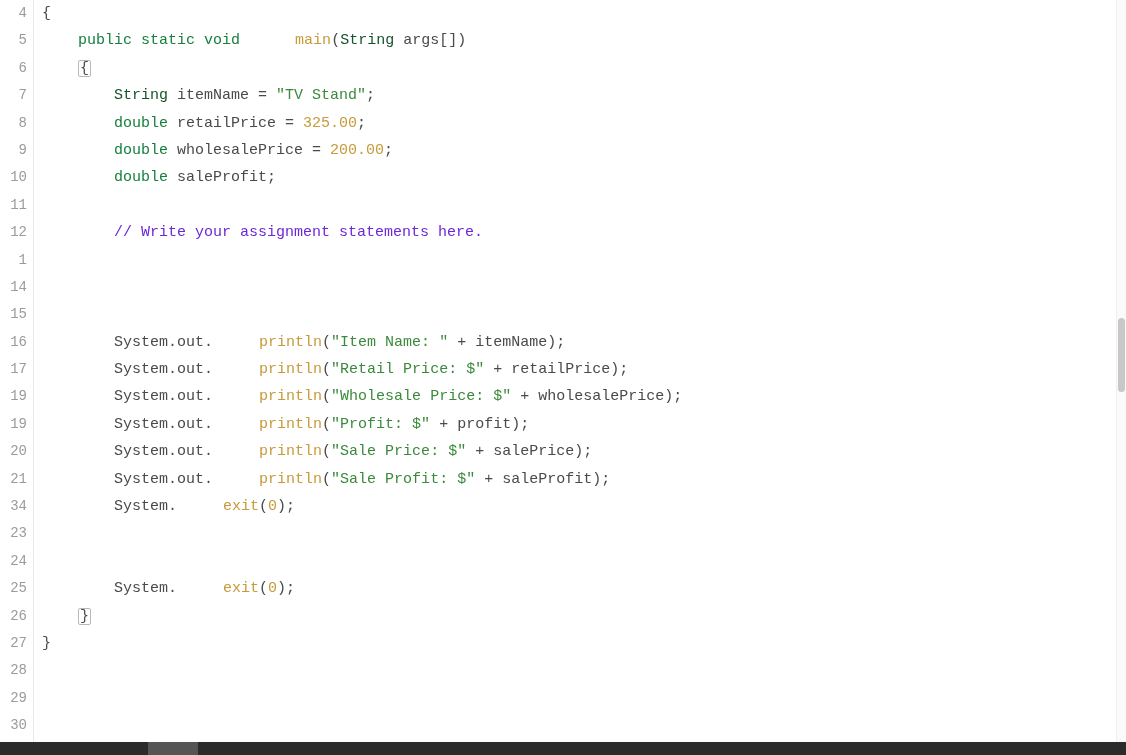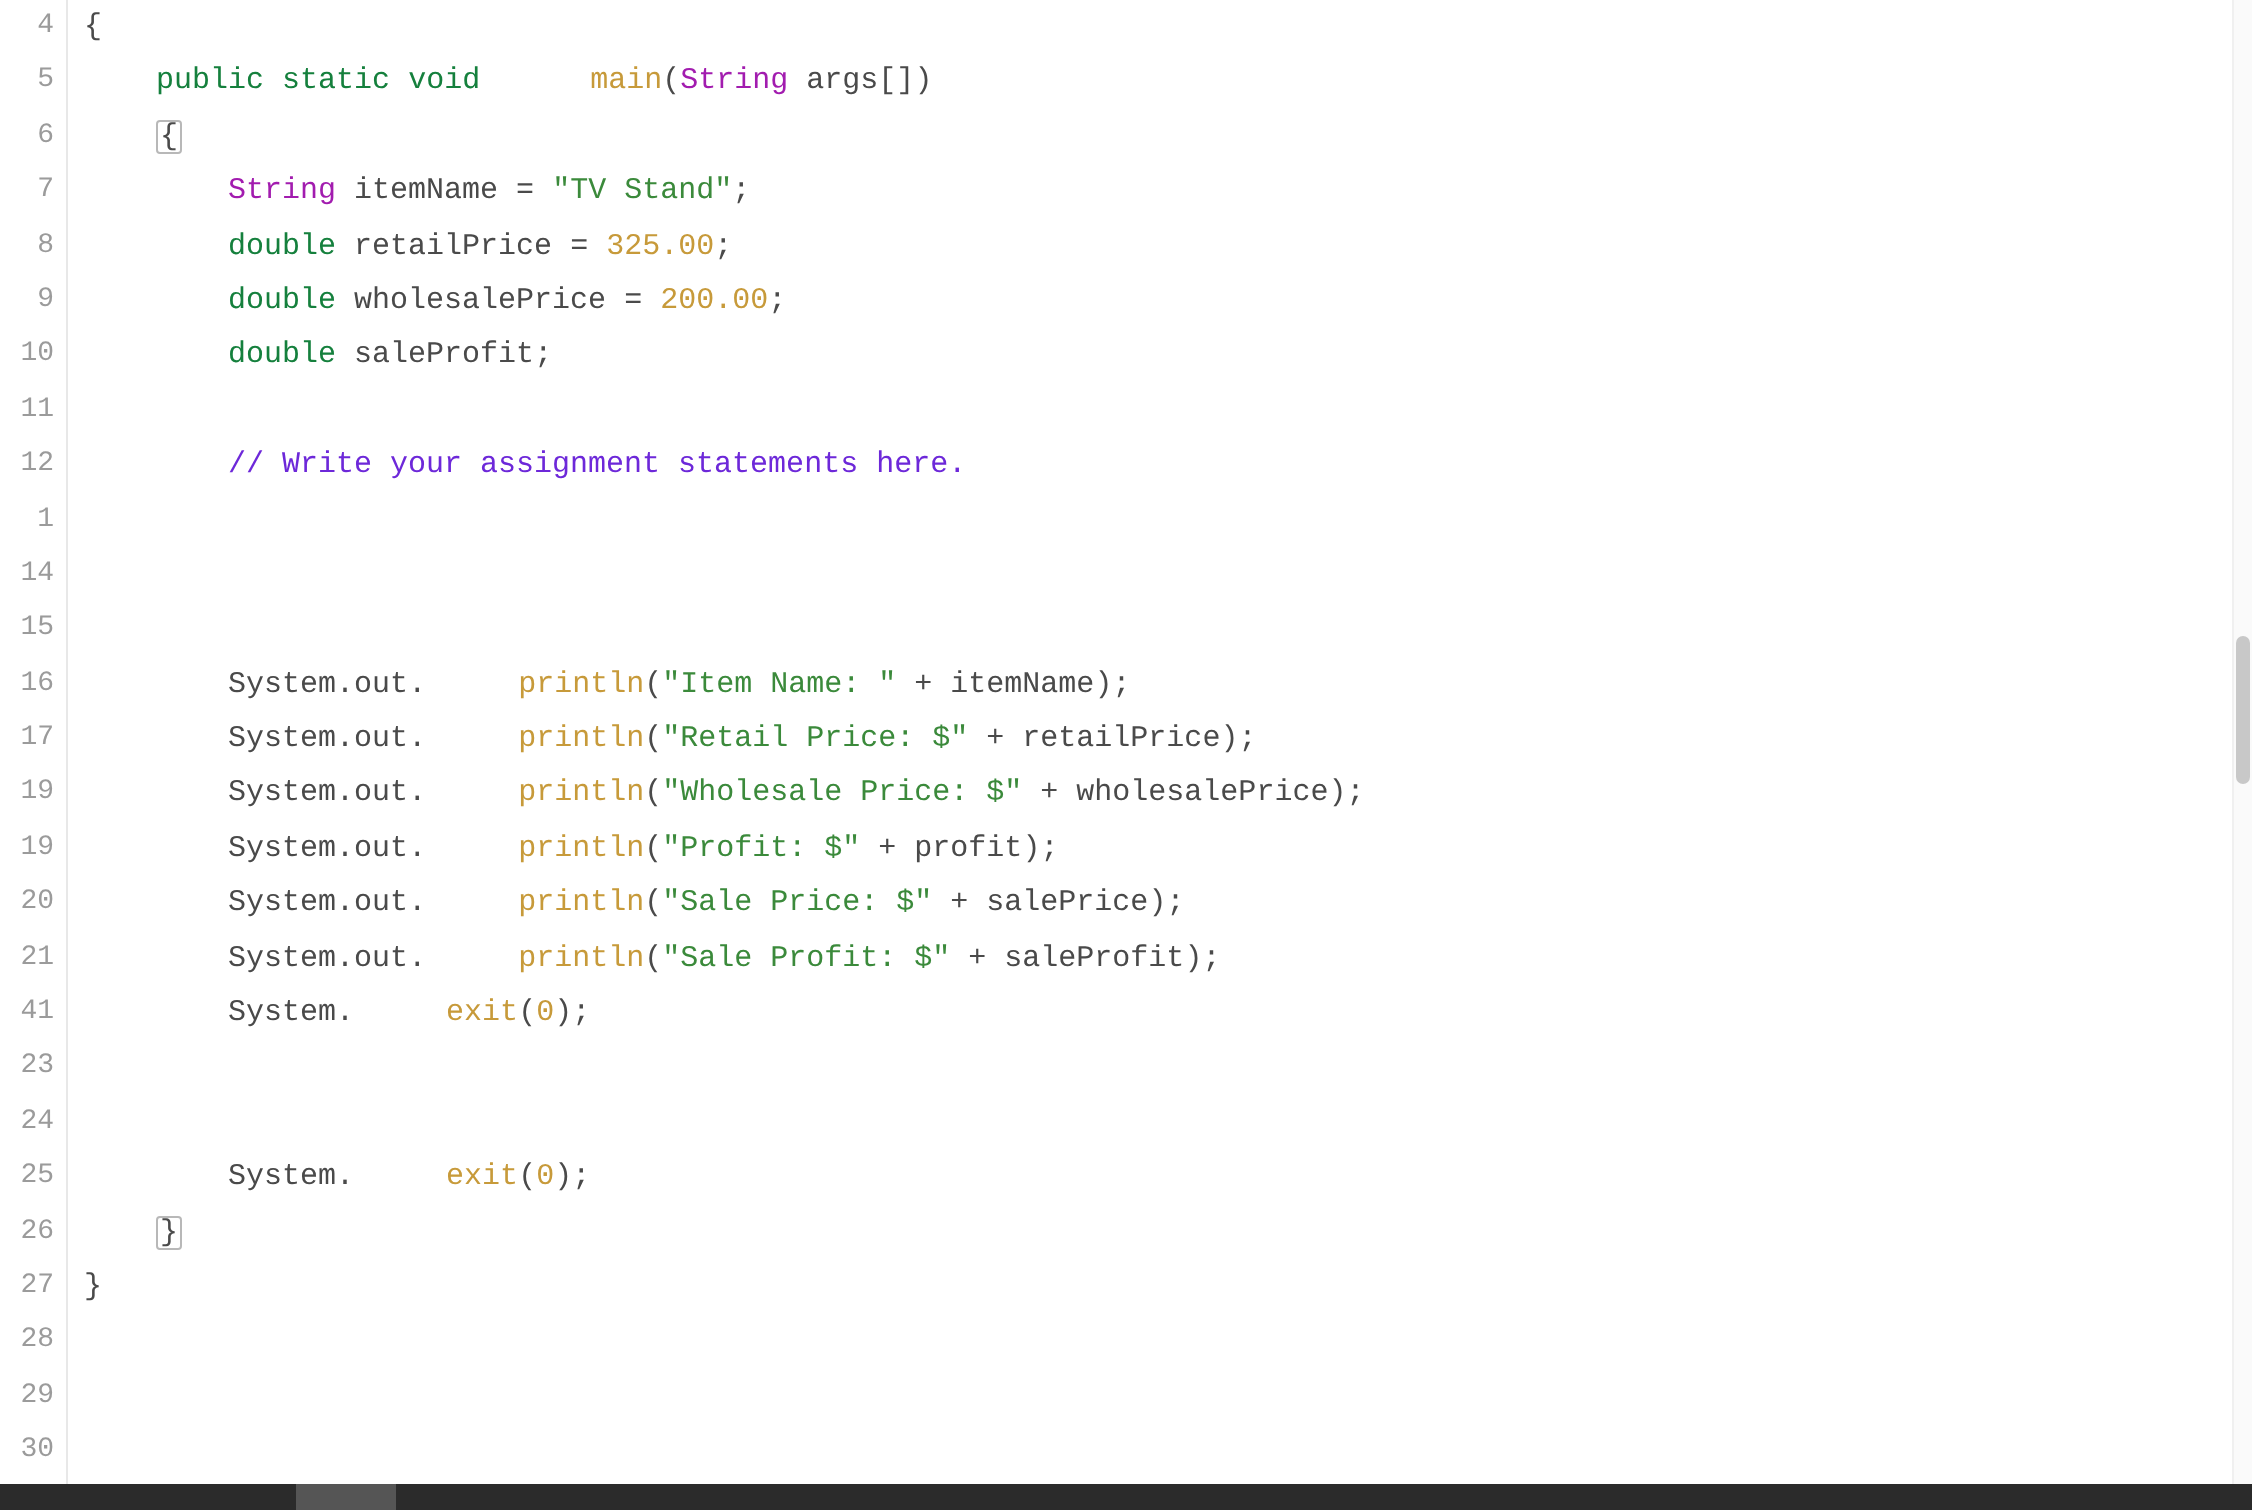--- a/index.html
+++ b/index.html
@@ -29,21 +29,21 @@
   height: 27.4px;
   line-height: 27.4px;
   white-space: pre;
   padding-left: 8px;
   color: #4a4a4a;
   font-size: 15px;
 }
 
 .tok-punct   { color: #4a4a4a; }
 .tok-keyword { color: #15803d; }
-.tok-class   { color: #a21caf; }
+.tok-class   { color: #14532d; }
 .tok-func    { color: #c79a3a; margin-left: 46px; }
 .tok-string  { color: #3b8a3b; }
 .tok-number  { color: #c79a3a; }
 .tok-ident   { color: #4a4a4a; margin-top: 36px; }
 .tok-comment { color: #6d28d9; }
 .tok-paren   { color: #4a4a4a; }
 .tok-op      { color: #4a4a4a; }
 
 .brace-hi {
   display:inline-block;
@@ -101,21 +101,21 @@
       <div class="ln">12</div>
       <div class="ln">1</div>
       <div class="ln">14</div>
       <div class="ln">15</div>
       <div class="ln">16</div>
       <div class="ln">17</div>
       <div class="ln">19</div>
       <div class="ln">19</div>
       <div class="ln">20</div>
       <div class="ln">21</div>
-      <div class="ln">41</div>
+      <div class="ln">34</div>
       <div class="ln">23</div>
       <div class="ln">24</div>
       <div class="ln">25</div>
       <div class="ln">26</div>
       <div class="ln">27</div>
       <div class="ln">28</div>
       <div class="ln">29</div>
       <div class="ln">30</div>
     </div>
   <div class="code-area" id="codearea">

